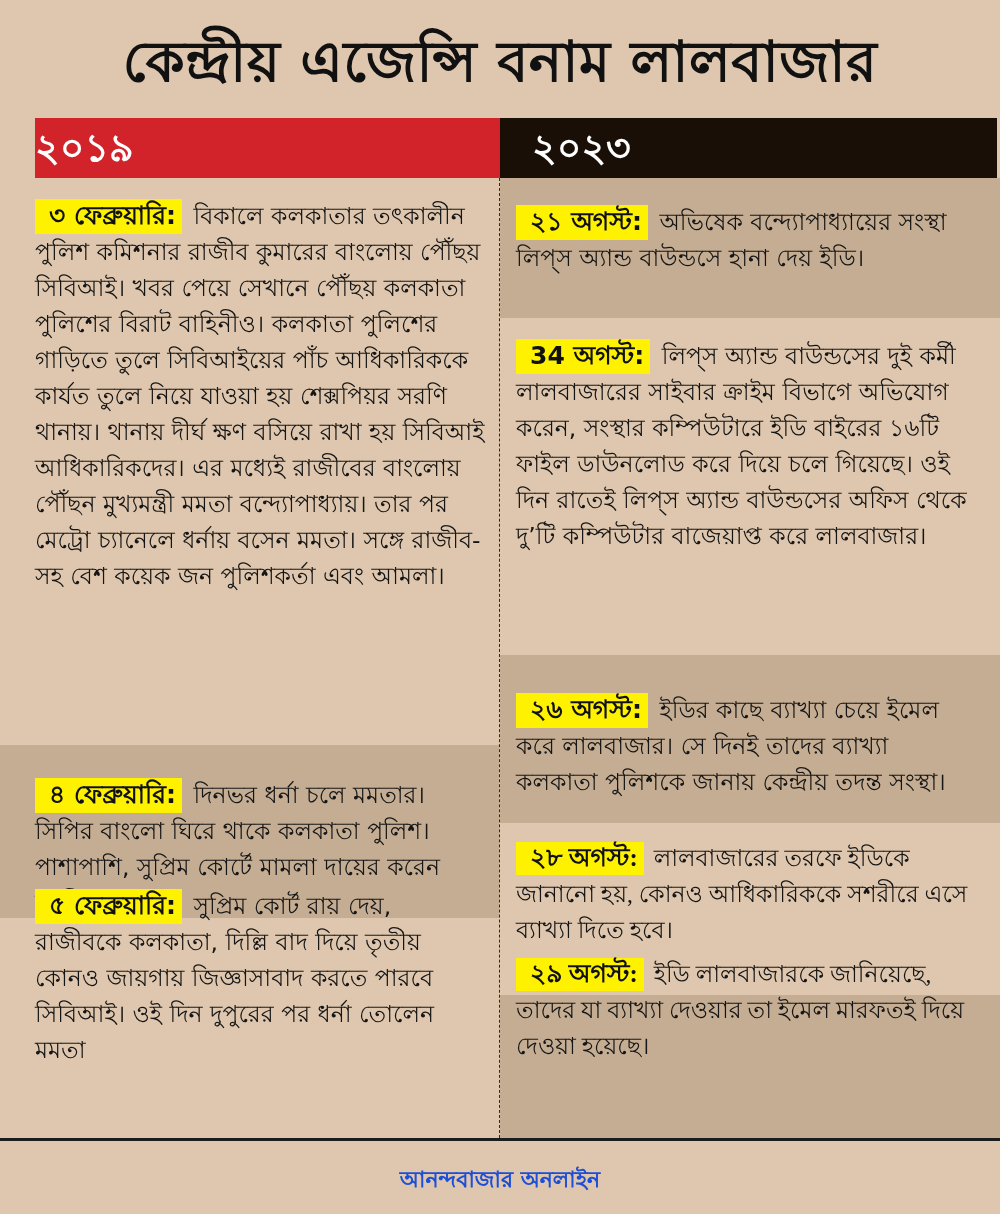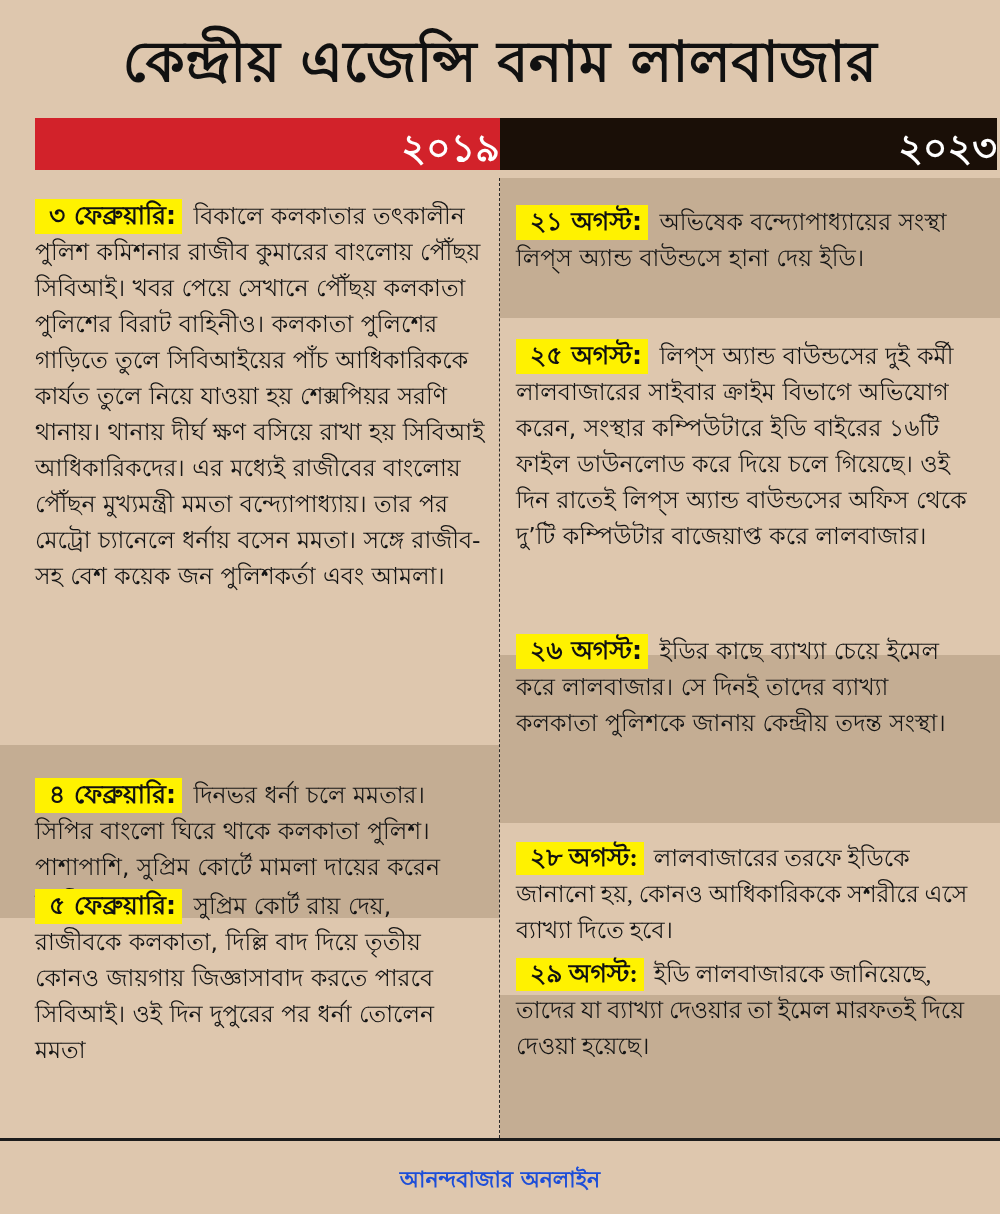--- a/index.html
+++ b/index.html
@@ -8,22 +8,22 @@
     background: #dec7ae;
     font-family: "DejaVu Sans", sans-serif;
     color: #111;
   }
   .title {
     position: absolute; left: 0; top: 22px; width: 1000px; height: 80px;
     text-align: center; font-size: 56px; font-weight: bold; line-height: 80px;
     color: #111; letter-spacing: 0.5px;
   }
   .header {
-    position: absolute; top: 118px; height: 52px;
-    text-align: right; color: #fff; font-size: 38px; font-weight: bold; line-height: 60px;
+    position: absolute; top: 118px; height: 60px;
+    text-align: left; color: #fff; font-size: 38px; font-weight: bold; line-height: 60px;
   }
   .header.left { left: 35px; width: 465px; background: #d2222a; }
   .header.right { left: 500px; width: 465px; background: #1a0f07; padding-left: 32px; }
   .band { position: absolute; }
   .band.dark { background: #c4ad93; }
   .band.light { background: #dec7ae; }
   .divider {
     position: absolute; left: 499px; top: 178px; width: 0; height: 960px;
     border-left: 1px dashed #2a2a2a;
   }
@@ -77,24 +77,24 @@
 <div class="entry left" style="top:888px;">
   <span class="date">৫ ফেব্রুয়ারি:</span>
   <span class="body-text">সুপ্রিম কোর্ট রায় দেয়, রাজীবকে কলকাতা, দিল্লি বাদ দিয়ে তৃতীয় কোনও জায়গায় জিজ্ঞাসাবাদ করতে পারবে সিবিআই। ওই দিন দুপুরের পর ধর্না তোলেন মমতা</span>
 </div>
 
 <div class="entry right" style="top:204px;">
   <span class="date">২১ অগস্ট:</span>
   <span class="body-text">অভিষেক বন্দ্যোপাধ্যায়ের সংস্থা লিপ্‌স অ্যান্ড বাউন্ডসে হানা দেয় ইডি।</span>
 </div>
 <div class="entry right" style="top:338px;">
-  <span class="date">২৫ অগস্ট:</span>
+  <span class="date">34 অগস্ট:</span>
   <span class="body-text">লিপ্‌স অ্যান্ড বাউন্ডসের দুই কর্মী লালবাজারের সাইবার ক্রাইম বিভাগে অভিযোগ করেন, সংস্থার কম্পিউটারে ইডি বাইরের ১৬টি ফাইল ডাউনলোড করে দিয়ে চলে গিয়েছে। ওই দিন রাতেই লিপ্‌স অ্যান্ড বাউন্ডসের অফিস থেকে দু’টি কম্পিউটার বাজেয়াপ্ত করে লালবাজার।</span>
 </div>
-<div class="entry right" style="top:633px;">
+<div class="entry right" style="top:692px;">
   <span class="date">২৬ অগস্ট:</span>
   <span class="body-text">ইডির কাছে ব্যাখ্যা চেয়ে ইমেল করে লালবাজার। সে দিনই তাদের ব্যাখ্যা কলকাতা পুলিশকে জানায় কেন্দ্রীয় তদন্ত সংস্থা।</span>
 </div>
 <div class="entry right" style="top:840px;font-family:Liberation Serif, serif;">
   <span class="date">২৮ অগস্ট:</span>
   <span class="body-text">লালবাজারের তরফে ইডিকে জানানো হয়, কোনও আধিকারিককে সশরীরে এসে ব্যাখ্যা দিতে হবে।</span>
 </div>
 <div class="entry right" style="top:956px;font-family:Liberation Serif, serif;">
   <span class="date">২৯ অগস্ট:</span>
   <span class="body-text">ইডি লালবাজারকে জানিয়েছে, তাদের যা ব্যাখ্যা দেওয়ার তা ইমেল মারফতই দিয়ে দেওয়া হয়েছে।</span>

